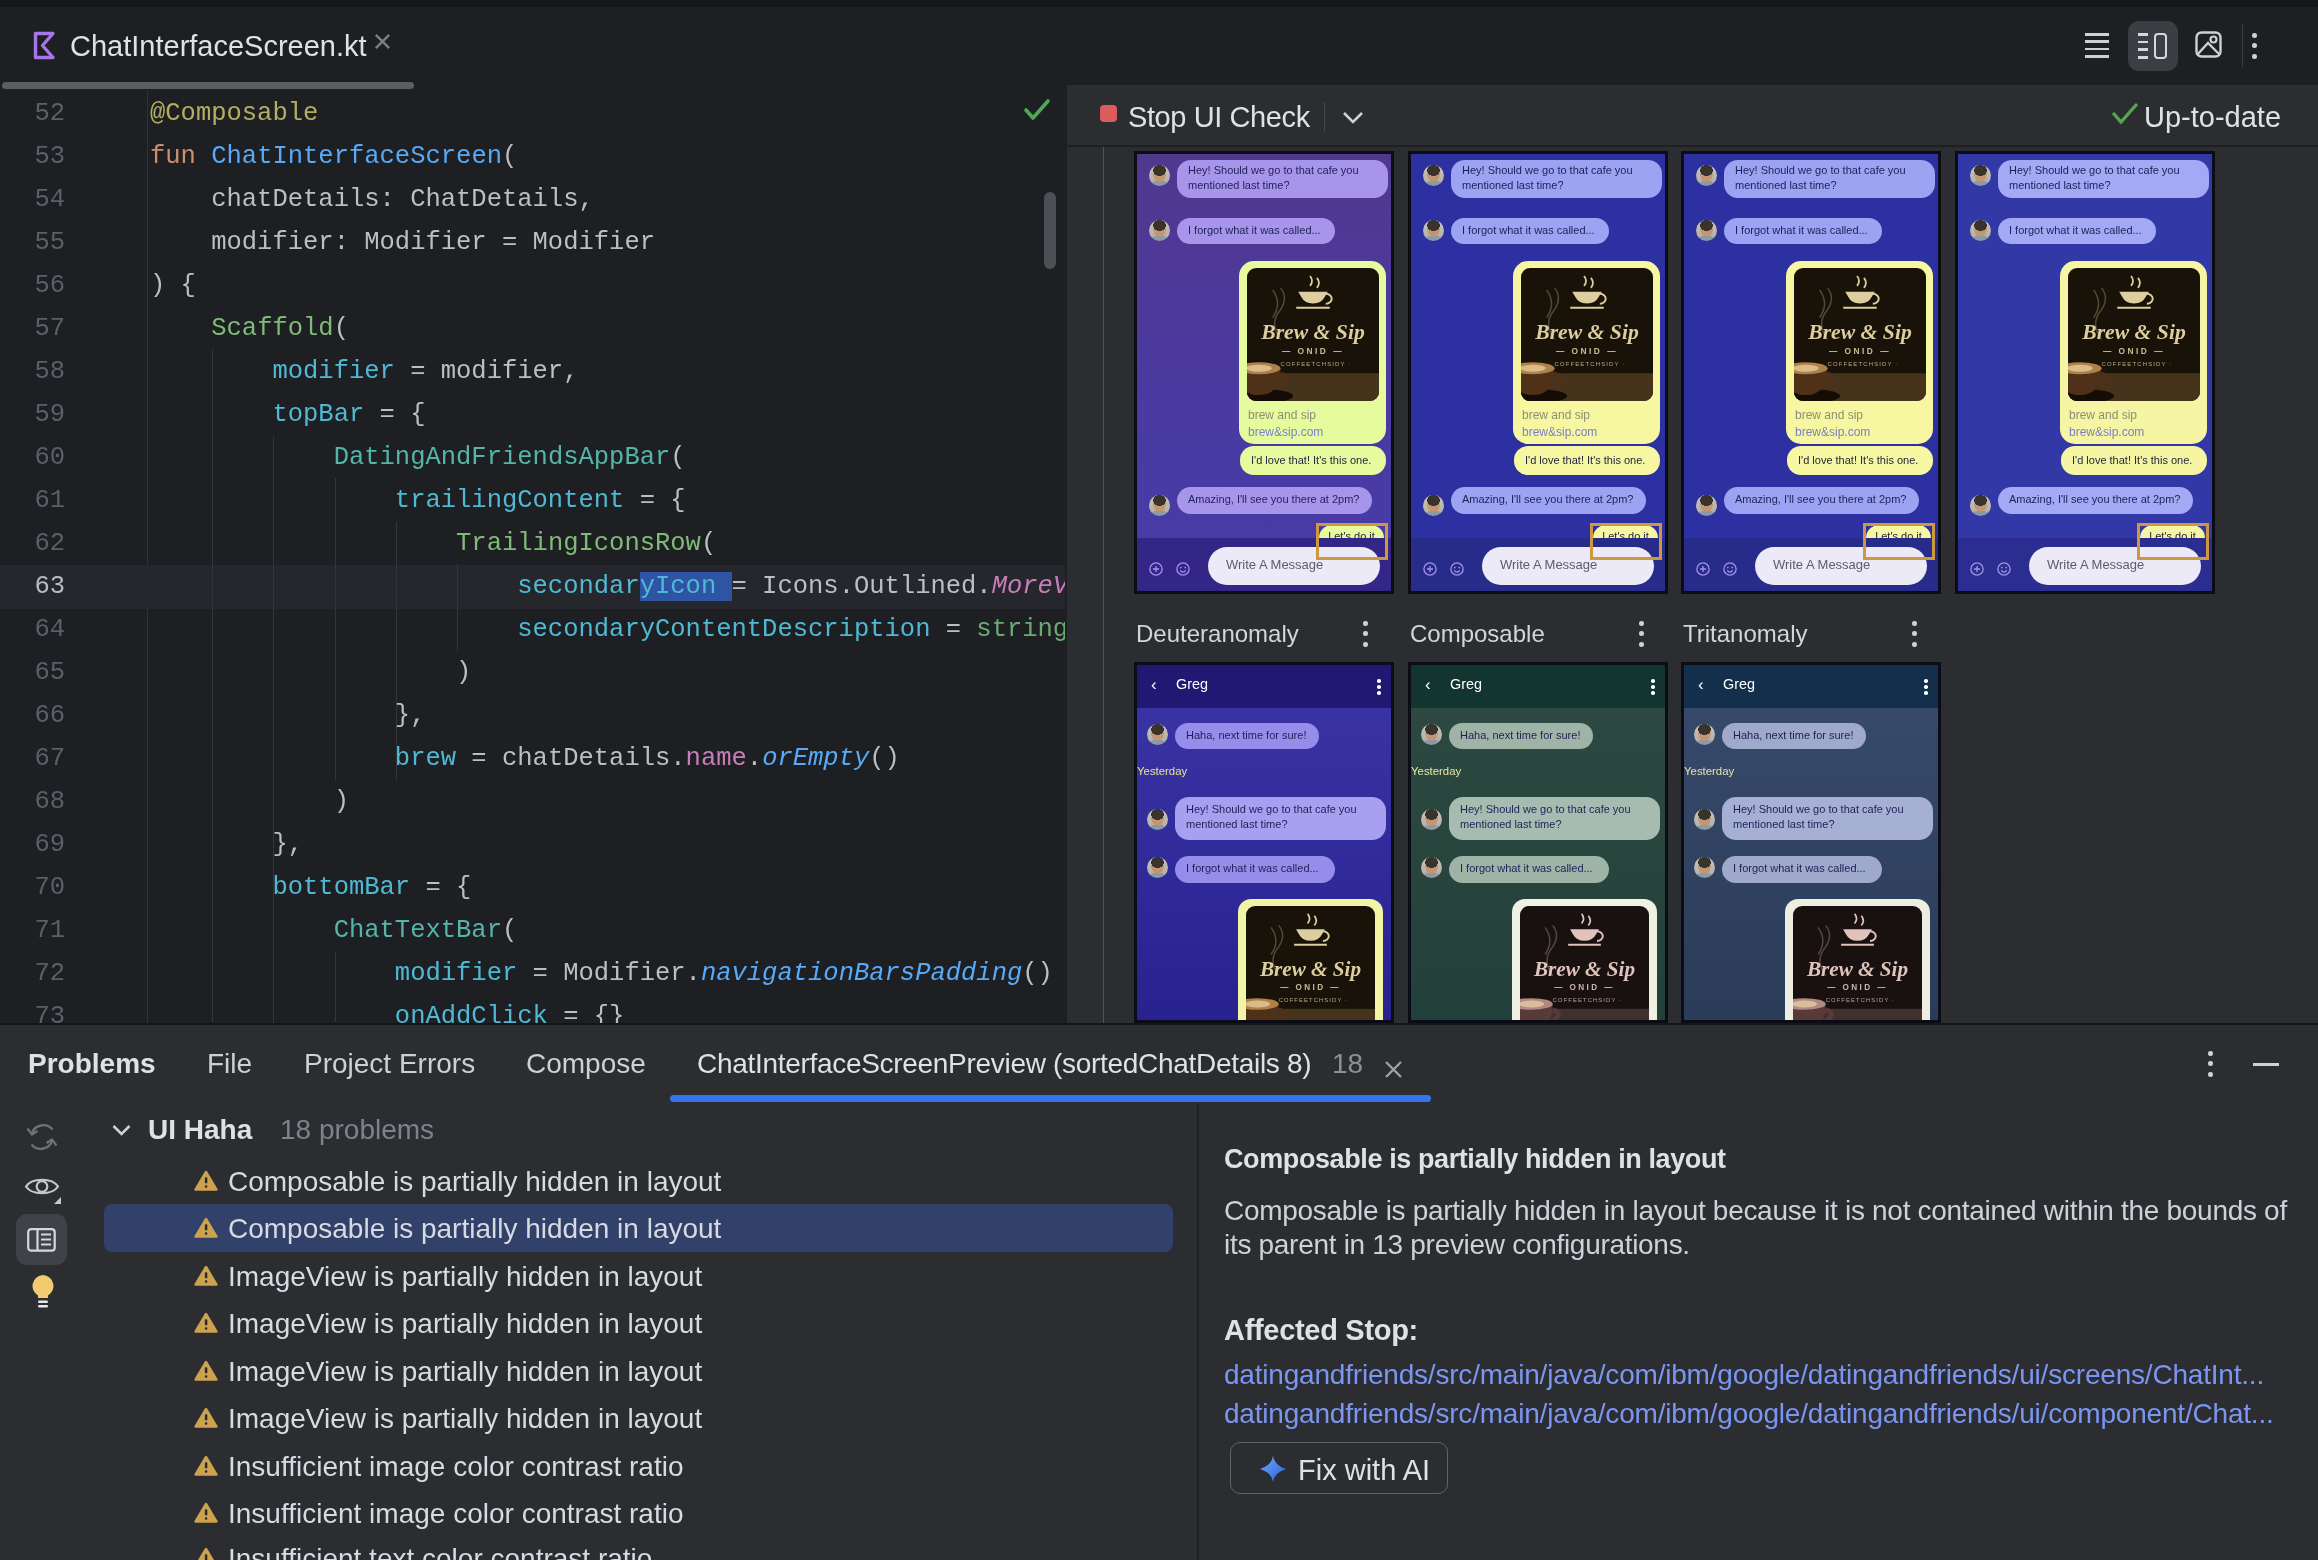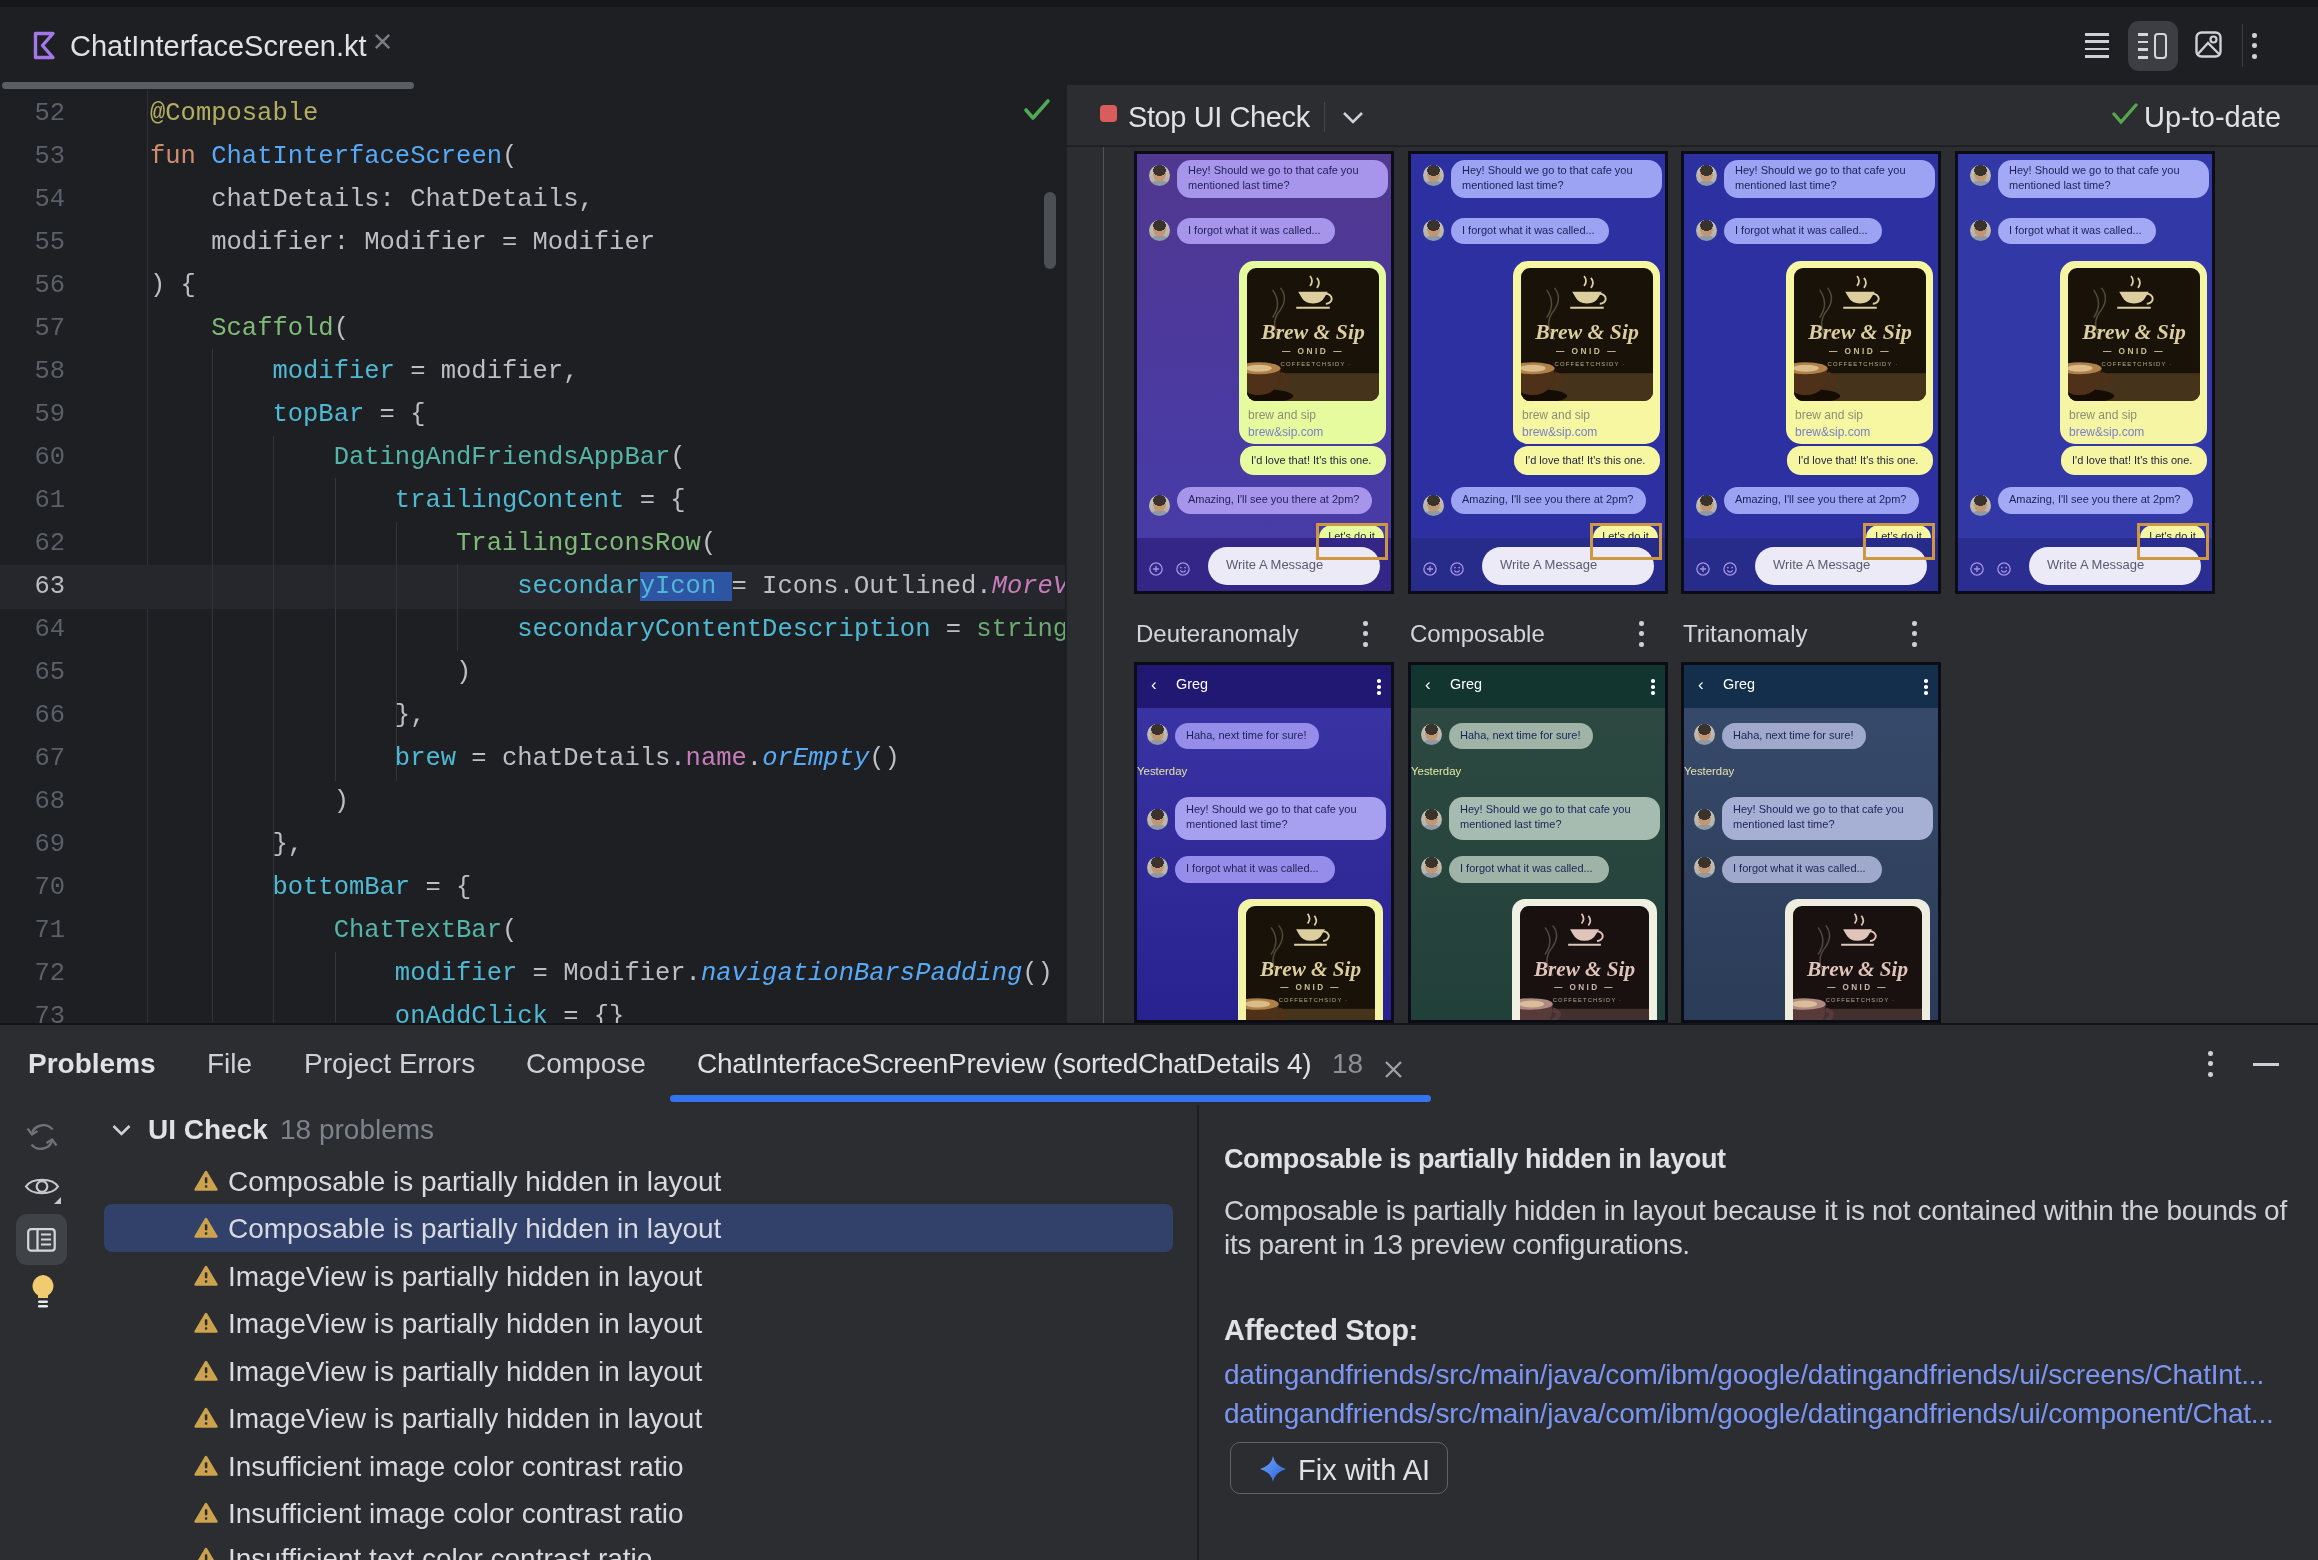--- a/index.html
+++ b/index.html
@@ -503,21 +503,21 @@
       </div>
 </div>
 </div>
 
 <div id="bottom">
  <div id="btabs">
   <div class="t" style="left:28px;font-weight:bold;color:#DFE1E5">Problems</div>
   <div class="t" style="left:207px">File</div>
   <div class="t" style="left:304px">Project Errors</div>
   <div class="t" style="left:526px">Compose</div>
-  <div class="t" style="left:697px;color:#DFE1E5;letter-spacing:-0.3px">ChatInterfaceScreenPreview (sortedChatDetails 4)</div>
+  <div class="t" style="left:697px;color:#DFE1E5;letter-spacing:-0.3px">ChatInterfaceScreenPreview (sortedChatDetails 8)</div>
   <div class="t" style="left:1332px;color:#8C9096">18</div>
   <svg class="abs" style="left:1383px;top:34px" width="21" height="21" viewBox="0 0 21 21">
         <path d="M3 3 L18 18 M18 3 L3 18" stroke="#9DA0A6" stroke-width="2.4"></path>
       </svg>
   <div class="kebab" style="left:2208px;top:26px">
         <i></i>
         <i></i>
         <i></i>
       </div>
   <div class="abs" style="left:2253px;top:38px;width:26px;height:3px;background:#CED0D6"></div>
@@ -545,21 +545,21 @@
  </svg>
  <svg class="abs" style="left:31px;top:250px" width="24" height="34" viewBox="0 0 24 34">
   <path d="M12 0 a11 11 0 0 1 5 20.5 l0 2.5 h-10 l0 -2.5 A11 11 0 0 1 12 0 Z" fill="#F0CB70"></path>
   <rect x="7" y="25.5" width="10" height="2.6" rx="1.3" fill="#E6E8EB"></rect>
   <rect x="7" y="30" width="10" height="2.6" rx="1.3" fill="#E6E8EB"></rect>
  </svg>
 
  <svg class="abs" style="left:111px;top:98px" width="21" height="14" viewBox="0 0 21 14">
       <path d="M2.5 3 L10.5 11 L18.5 3" fill="none" stroke="#CED0D6" stroke-width="2.6"></path>
     </svg>
- <div class="abs" style="left:148px;top:89px;font-size:28px;font-weight:bold;color:#DFE1E5">UI Check</div>
+ <div class="abs" style="left:148px;top:89px;font-size:28px;font-weight:bold;color:#DFE1E5">UI Haha</div>
  <div class="abs" style="left:280px;top:89px;font-size:28px;color:#7E828A">18 problems</div>
  <div id="selrow"></div>
  <svg class="wicon" style="top:145px" width="25" height="22" viewBox="0 0 25 22">
       <path d="M12.5 2 L23.5 20.5 H1.5 Z" fill="#CDA24E" stroke="#CDA24E" stroke-width="2.5" stroke-linejoin="round"></path>
       <rect x="11.3" y="7.5" width="2.6" height="6.5" fill="#2B2D30" rx="1"></rect>
       <rect x="11.3" y="16" width="2.6" height="2.6" fill="#2B2D30" rx="1"></rect>
     </svg>
     <div class="trow" style="top:141px">Composable is partially hidden in layout</div>
 <svg class="wicon" style="top:192px" width="25" height="22" viewBox="0 0 25 22">
       <path d="M12.5 2 L23.5 20.5 H1.5 Z" fill="#CDA24E" stroke="#CDA24E" stroke-width="2.5" stroke-linejoin="round"></path>

